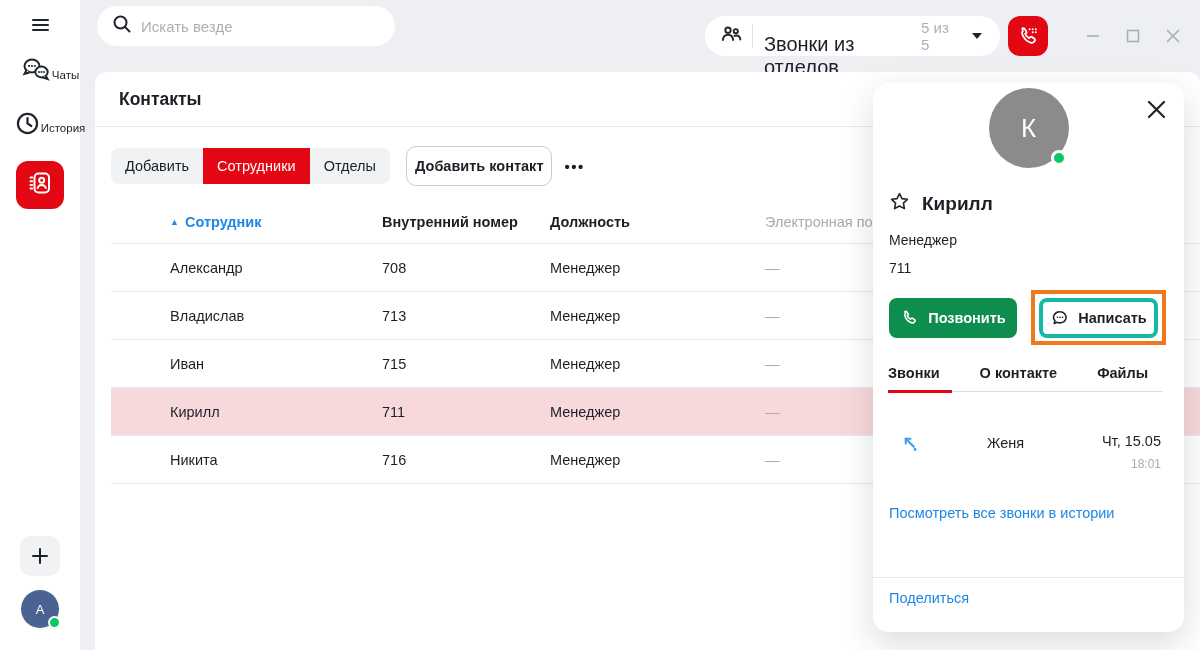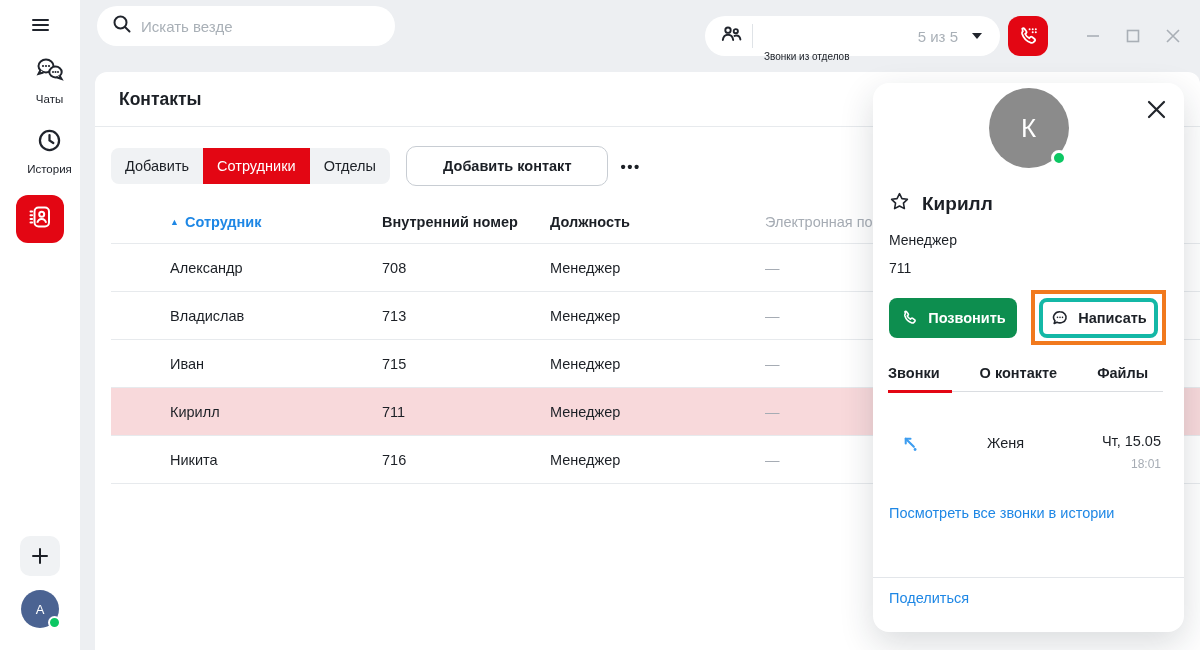--- a/index.html
+++ b/index.html
@@ -4,61 +4,61 @@
 <style>
   * { margin:0; padding:0; box-sizing:border-box; }
   html,body { width:1200px; height:650px; overflow:hidden; }
   body { background:#edeff2; font-family:"Liberation Sans", sans-serif; color:#1c2026; }
 
   
   .sidebar { position:absolute; left:0; top:0; width:80px; height:650px; background:#fff;
              display:flex; flex-direction:column; align-items:center; z-index:10; }
   .burger { margin-top:16px; width:17px; cursor:pointer; }
   .burger span { display:block; height:2px; background:#20242c; margin:3px 0; border-radius:1px; }
-  .nav-item { margin-top:22px; display:flex; flex-direction:column; align-items:center; cursor:pointer;margin-left:19px; }
+  .nav-item { margin-top:22px; display:flex; align-items:center; cursor:pointer;margin-left:19px; }
   .nav-item .lbl { font-size:11.5px; margin-top:5px; color:#20242c; }
   .nav-active { margin-top:20px; width:48px; height:48px; background:#e30613; border-radius:12px;
                 display:flex; align-items:center; justify-content:center; cursor:pointer; }
   .sb-spacer { flex:1; }
   .plus-btn { width:40px; height:40px; background:#f0f2f4; border-radius:10px; display:flex;
               align-items:center; justify-content:center; font-size:24px; font-weight:400; cursor:pointer; margin-bottom:14px; }
   .me-avatar { position:relative; width:38px; height:38px; border-radius:50%; background:#4b6392;
                color:#fff; display:flex; align-items:center; justify-content:center; font-size:13px; margin-bottom:22px; cursor:pointer; }
   .status-dot { position:absolute; right:-2px; bottom:-1px; width:13px; height:13px; border-radius:50%;
                 background:#0cc763; border:2.5px solid #fff; }
 
   
   .search-pill { position:absolute; left:97px; top:6px; width:298px; height:40px; background:#fff;
                  border-radius:20px; display:flex; align-items:center; padding:0 14px; }
   .search-pill input { border:none; outline:none; font-size:15px; flex:1; margin-left:8px;
                        font-family:"Liberation Sans",sans-serif; color:#1c2026; background:transparent; }
   .search-pill input::placeholder { color:#a9b0b7; }
   .filter-pill { position:absolute; left:705px; top:16px; width:295px; height:40px; background:#fff;
                  border-radius:20px; display:flex; align-items:center; padding:0 14px; cursor:pointer; }
   .fp-div { width:1px; height:24px; background:#dfe3e7; margin:0 11px 0 9px; }
-  .fp-label { font-size:10px; color:#1c2026;margin-top:40px; }
+  .fp-label { font-size:20px; color:#1c2026;margin-top:40px; }
   .fp-count { font-size:15px; color:#a9b0b7; margin-left:auto; margin-right:14px; }
   .caret-down { width:0; height:0; border-left:5.5px solid transparent; border-right:5.5px solid transparent;
                 border-top:6.5px solid #20242c; margin-right:4px; }
   .call-btn { position:absolute; left:1008px; top:16px; width:40px; height:40px; background:#e30613;
               border-radius:12px; display:flex; align-items:center; justify-content:center; cursor:pointer; }
   .win-ctrl { position:absolute; top:26px; width:20px; height:20px; display:flex; align-items:center;
               justify-content:center; cursor:pointer; }
   .wc-min { left:1083px; } .wc-max { left:1123px; } .wc-close { left:1163px; }
 
   
   .main-card { position:absolute; left:95px; top:72px; right:0; bottom:0; background:#fff;
                border-radius:12px 12px 0 0; }
   .page-title { font-size:17.5px; font-weight:bold; padding:17px 24px 16px; border-bottom:1px solid #e7eaed; }
   .toolbar { display:flex; align-items:center; margin:19px 0 0 16px; }
   .seg-group { display:flex; background:#f0f2f4; border-radius:8px; overflow:hidden; height:36px; }
   .seg { display:flex; align-items:center; padding:0 14px; font-size:14.5px; cursor:pointer; white-space:nowrap; }
   .seg .star { margin-right:7px; display:flex; }
   .seg.active { background:#e30613; color:#fff; }
-  .add-btn { margin-left:16px; height:40px; padding:0 36px; background:#fff; border:1px solid #c8cdd3;
+  .add-btn { margin-left:16px; height:40px; padding:0 8px; background:#fff; border:1px solid #c8cdd3;
              border-radius:10px; font-size:14.5px; font-weight:bold; cursor:pointer;
              font-family:"Liberation Sans",sans-serif; color:#1c2026; }
   .more-btn { margin-left:12px; font-size:15px; font-weight:bold; letter-spacing:1.5px; cursor:pointer; }
 
   
   .ctable { margin:14px 0 0 16px; }
   .trow { display:grid; grid-template-columns:271px 168px 215px 1fr; align-items:center;
           height:48px; border-bottom:1px solid #e7eaed; font-size:14.5px; cursor:pointer; }
   .thead { height:44px; border-bottom:1px solid #e7eaed; cursor:default; }
   .thead .c1 { padding-left:47px; color:#1e87e5; font-weight:bold; display:flex; align-items:center; }

